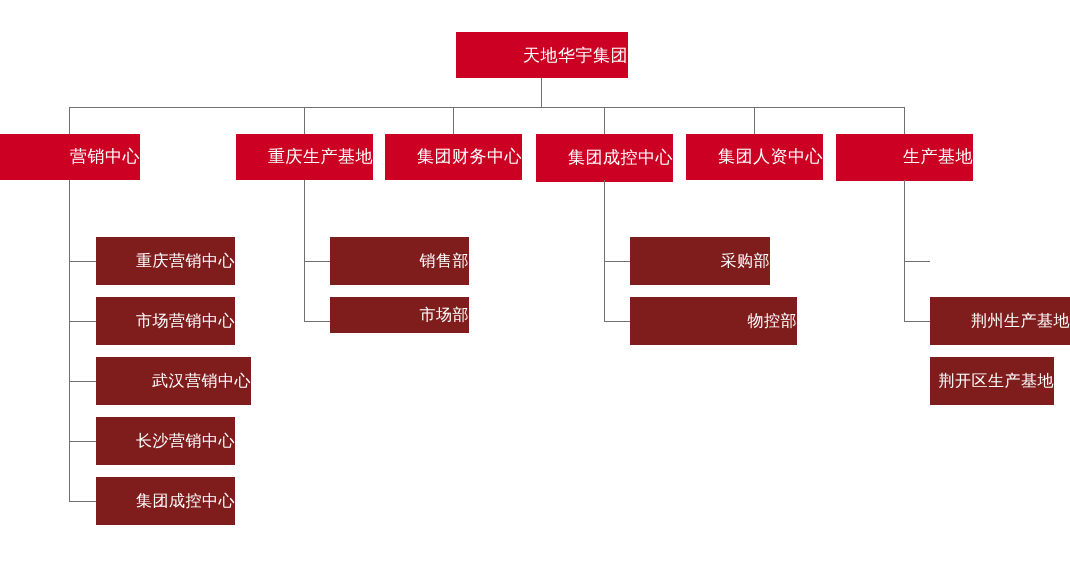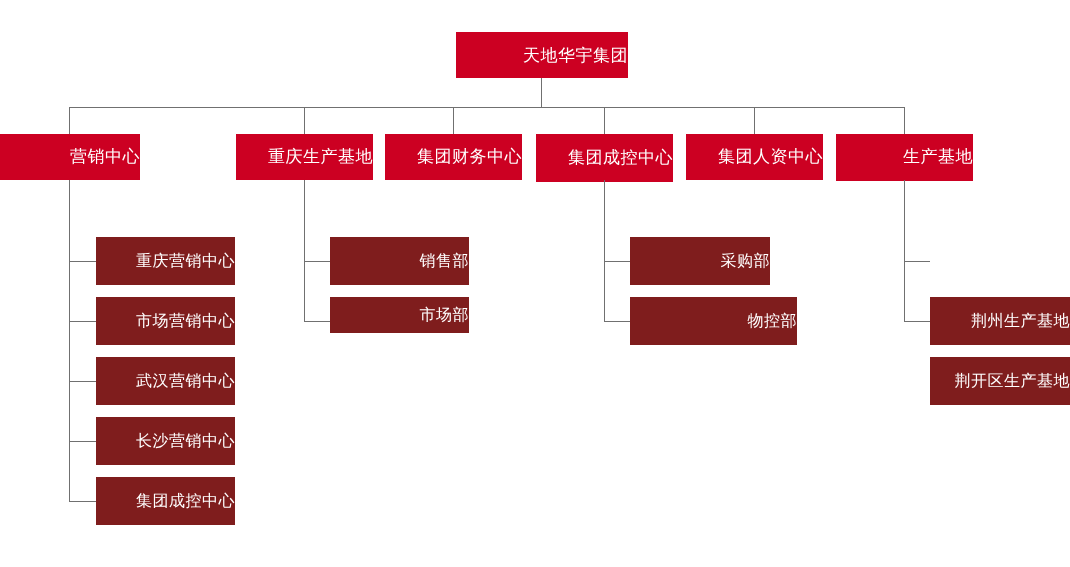--- a/index.html
+++ b/index.html
@@ -108,21 +108,21 @@
   <div class="conn h" style="left:69px; top:381px; width:27px;"></div>
   <div class="conn h" style="left:69px; top:441px; width:27px;"></div>
   <div class="conn h" style="left:69px; top:501px; width:27px;"></div>
 
   <div class="node navy l3" style="left:96px; top:237px; width:139px; height:48px;">
     <span>重庆营销中心</span>
   </div>
   <div class="node navy l3" style="left:96px; top:297px; width:139px; height:48px;">
     <span>市场营销中心</span>
   </div>
-  <div class="node navy l3" style="left:96px; top:357px; width:139px; height:48px;">
+  <div class="node navy l3" style="left:96px; top:357px; width:155px; height:48px;">
     <span>武汉营销中心</span>
   </div>
   <div class="node navy l3" style="left:96px; top:417px; width:139px; height:48px;">
     <span>长沙营销中心</span>
   </div>
   <div class="node navy l3" style="left:96px; top:477px; width:139px; height:48px;">
     <span>集团成控中心</span>
   </div>
 
   <div class="conn v" style="left:304px; top:180px; height:141px;"></div>
@@ -147,17 +147,17 @@
     <span>物控部</span>
   </div>
 
   <div class="conn v" style="left:904px; top:180px; height:141px;"></div>
   <div class="conn h" style="left:904px; top:261px; width:26px;"></div>
   <div class="conn h" style="left:904px; top:321px; width:26px;"></div>
 
   <div class="node navy l3" style="left:930px; top:297px; width:140px; height:48px;">
     <span>荆州生产基地</span>
   </div>
-  <div class="node navy l3" style="left:930px; top:357px; width:140px; height:48px;">
+  <div class="node navy l3" style="left:930px; top:357px; width:124px; height:48px;">
     <span>荆开区生产基地</span>
   </div>
 
 </div>
 
 </body></html>

